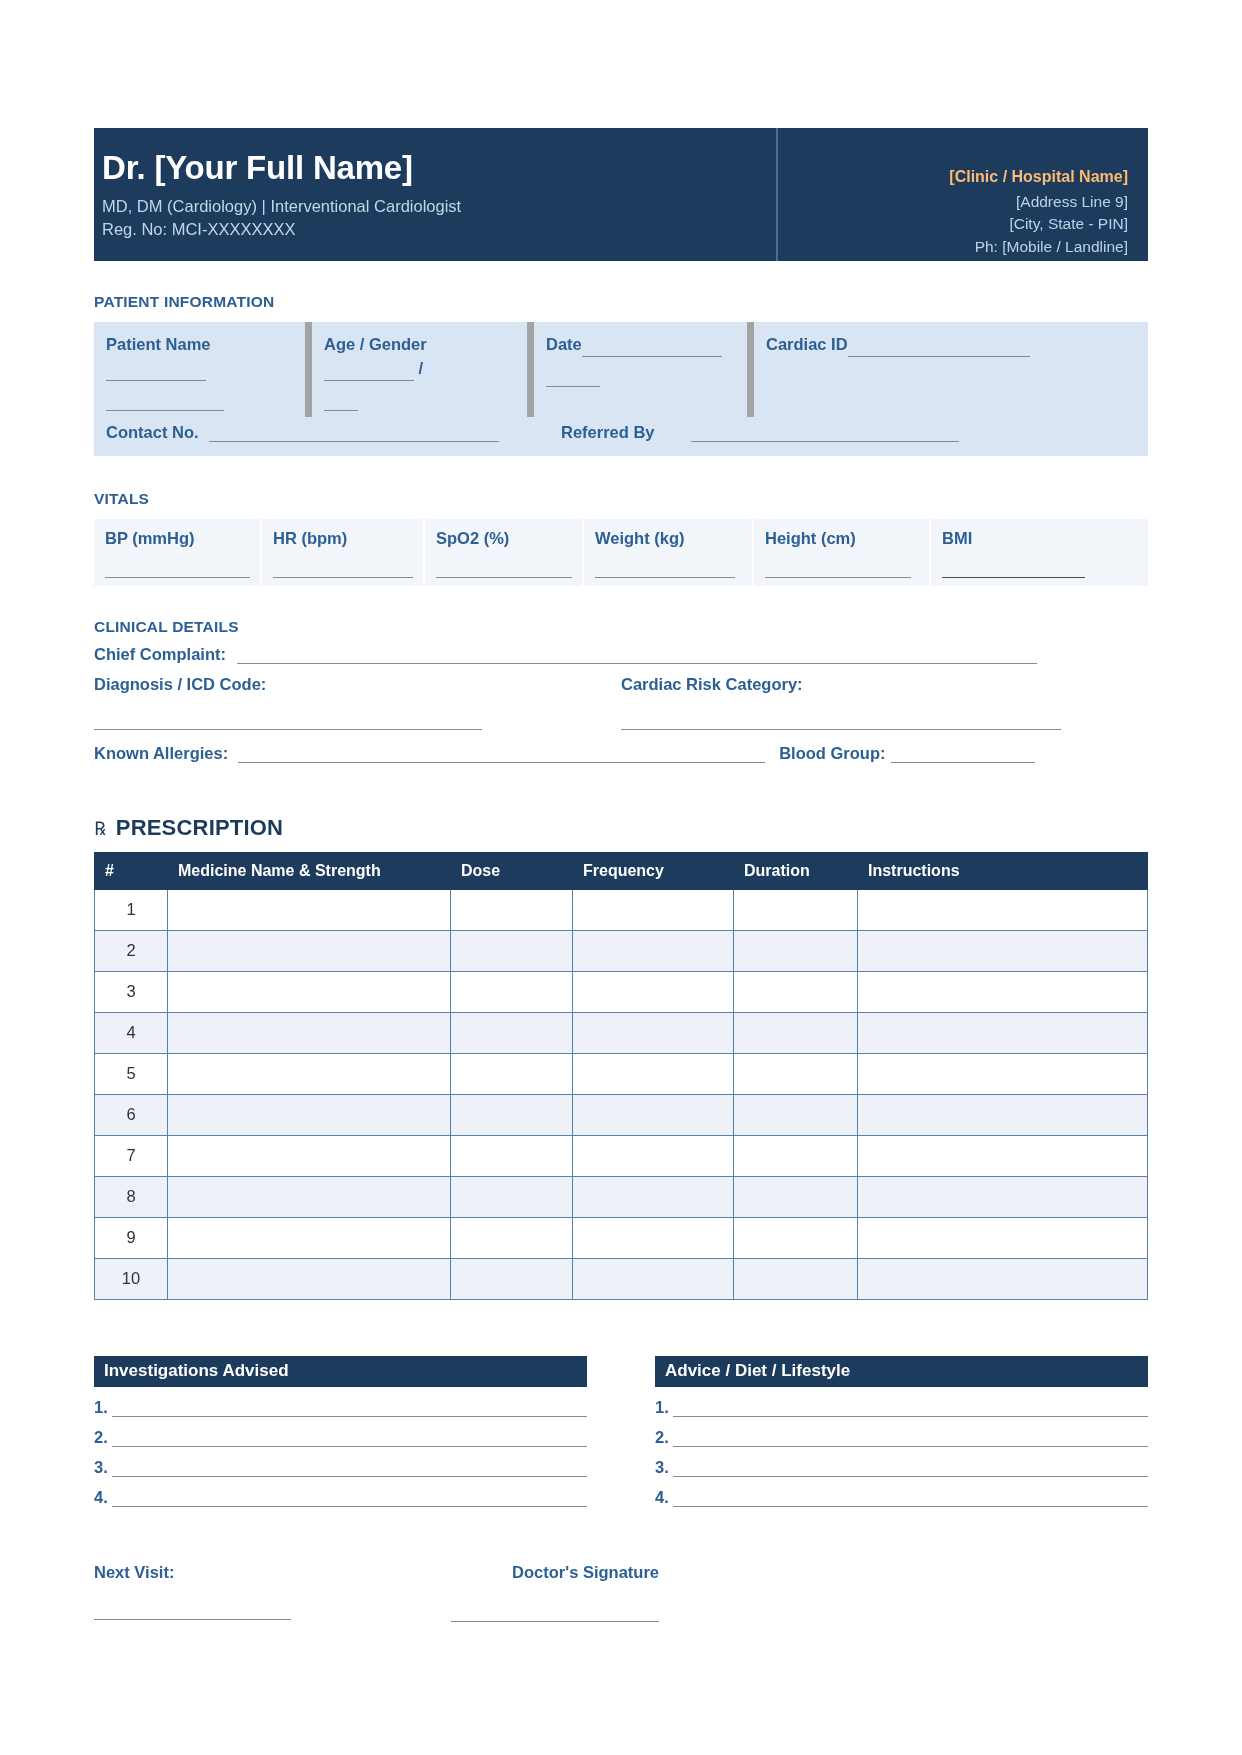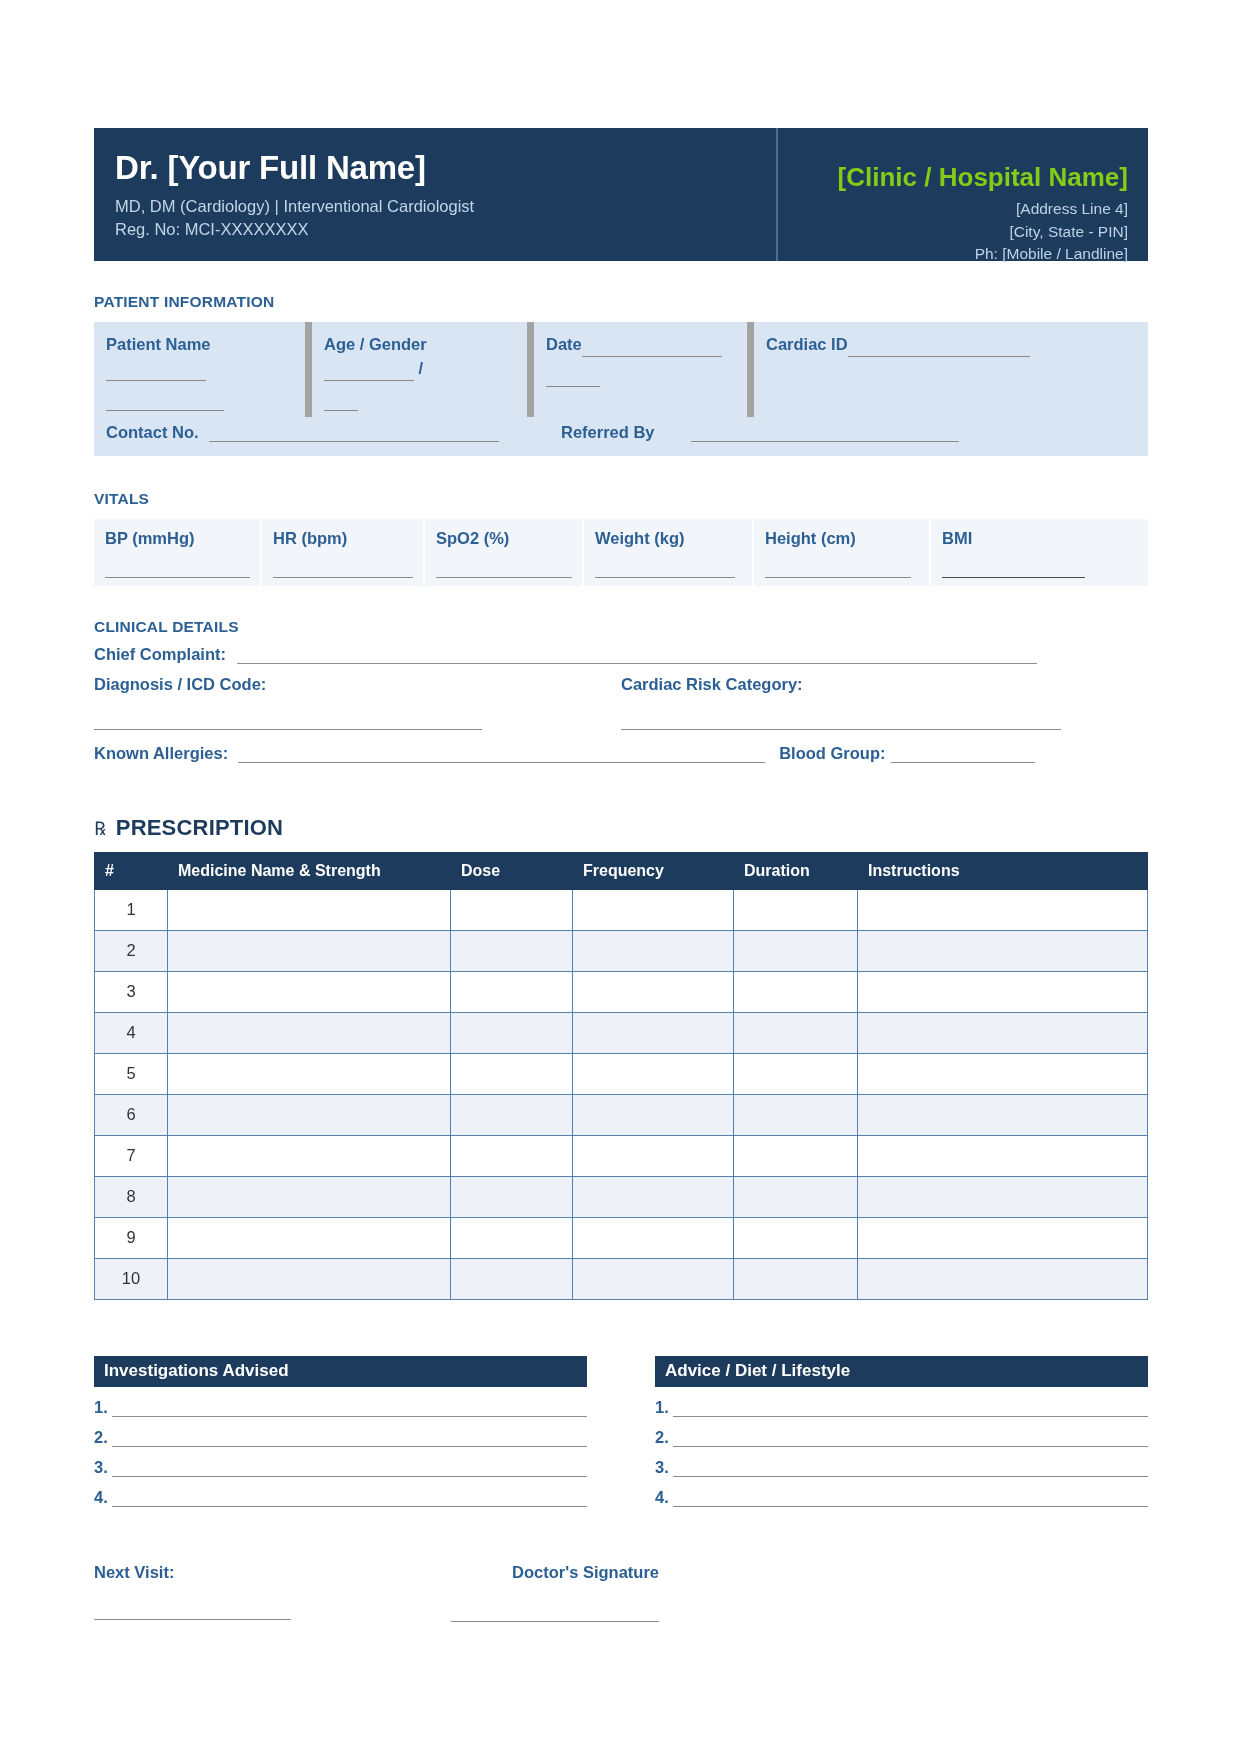--- a/index.html
+++ b/index.html
@@ -30,21 +30,21 @@
 
   
   .letterhead {
     display: flex;
     background: #1d3b5c;
     height: 133px;
     box-sizing: border-box;
   }
   .lh-left {
     flex: 0 0 684px;
-    padding: 22px 0 0 21px;
+    padding: 22px 0 0 8px;
     box-sizing: border-box;
     border-right: 2px solid #4b6e96;
   }
   .doc-name {
     color: #ffffff;
     font-size: 33px;
     font-weight: bold;
     letter-spacing: -0.2px;
     line-height: 1.12;
     margin: 0 0 8px 0;
@@ -61,25 +61,25 @@
     line-height: 1.42;
     margin: 0;
   }
   .lh-right {
     flex: 1 1 auto;
     padding: 22px 20px 0 0;
     text-align: right;
     box-sizing: border-box;
   }
   .clinic-name {
-    color: #84cc16;
-    font-size: 26px;
+    color: #fdba74;
+    font-size: 16px;
     font-weight: bold;
     line-height: 1.35;
-    margin: 10px 0 3px 0;
+    margin: 16px 0 3px 0;
   }
   .clinic-line {
     color: #bcd2e8;
     font-size: 15.5px;
     line-height: 1.45;
     margin: 0;
   }
 
   
   .sec-title {
@@ -255,21 +255,21 @@
   <div class="sheet">
 
     <div class="letterhead">
       <div class="lh-left">
         <div class="doc-name">Dr. [Your Full Name]</div>
         <div class="doc-creds">MD, DM (Cardiology) | Interventional Cardiologist</div>
         <div class="doc-reg">Reg. No: MCI-XXXXXXXX</div>
       </div>
       <div class="lh-right">
         <div class="clinic-name">[Clinic / Hospital Name]</div>
-        <div class="clinic-line">[Address Line 4]</div>
+        <div class="clinic-line">[Address Line 9]</div>
         <div class="clinic-line">[City, State - PIN]</div>
         <div class="clinic-line">Ph: [Mobile / Landline]</div>
       </div>
     </div>
 
     <div class="pi-wrap">
       <div class="sec-title">PATIENT INFORMATION</div>
       <div class="pi-box">
         <div class="pi-row1">
 

